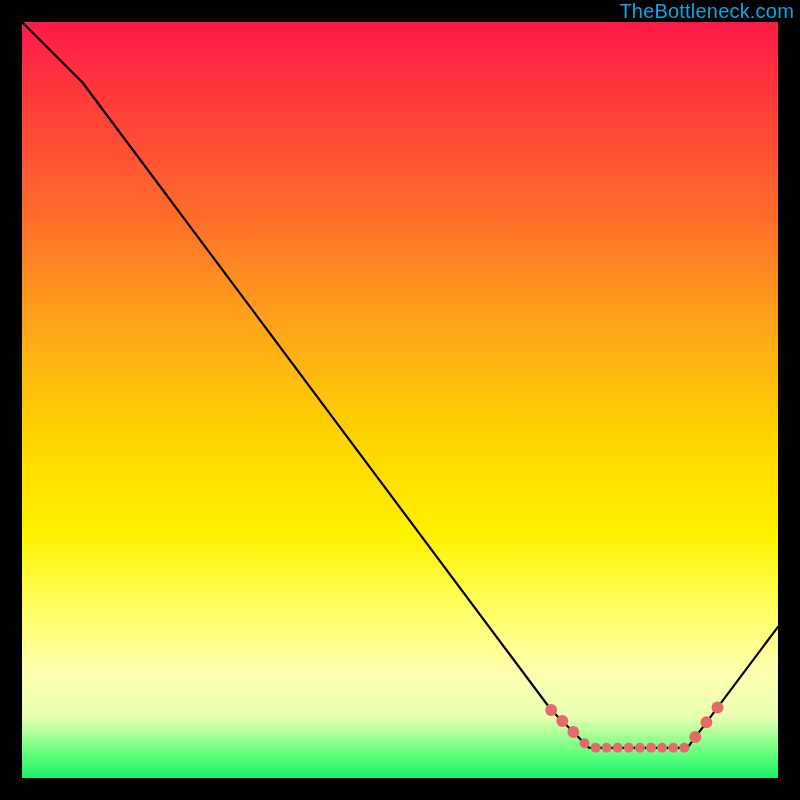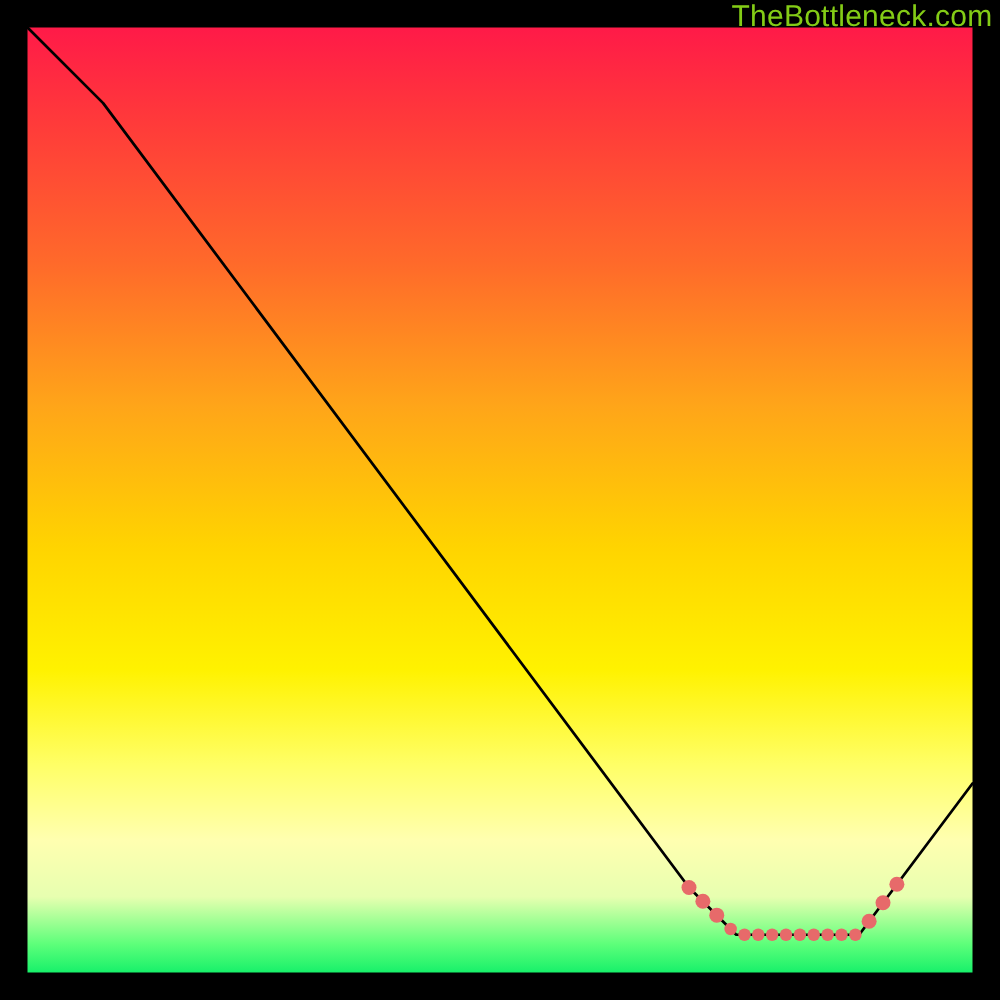--- a/index.html
+++ b/index.html
@@ -34,22 +34,22 @@
       #ffffb0 86%,
       #e7ffb0 92%,
       #5dff7a 97%,
       #18f06a 100%
     );
   }
   .attribution {
     position: absolute;
     top: 0;
     right: 6px;
-    color: #84cc16;
-    font-size: 24px;
+    color: #0ea5e9;
+    font-size: 20px;
     letter-spacing: 0.2px;
     user-select: none;
   }
   svg.curve {
     position: absolute;
     left: 0;
     top: 0;
     width: 756px;
     height: 756px;
     overflow: visible;

